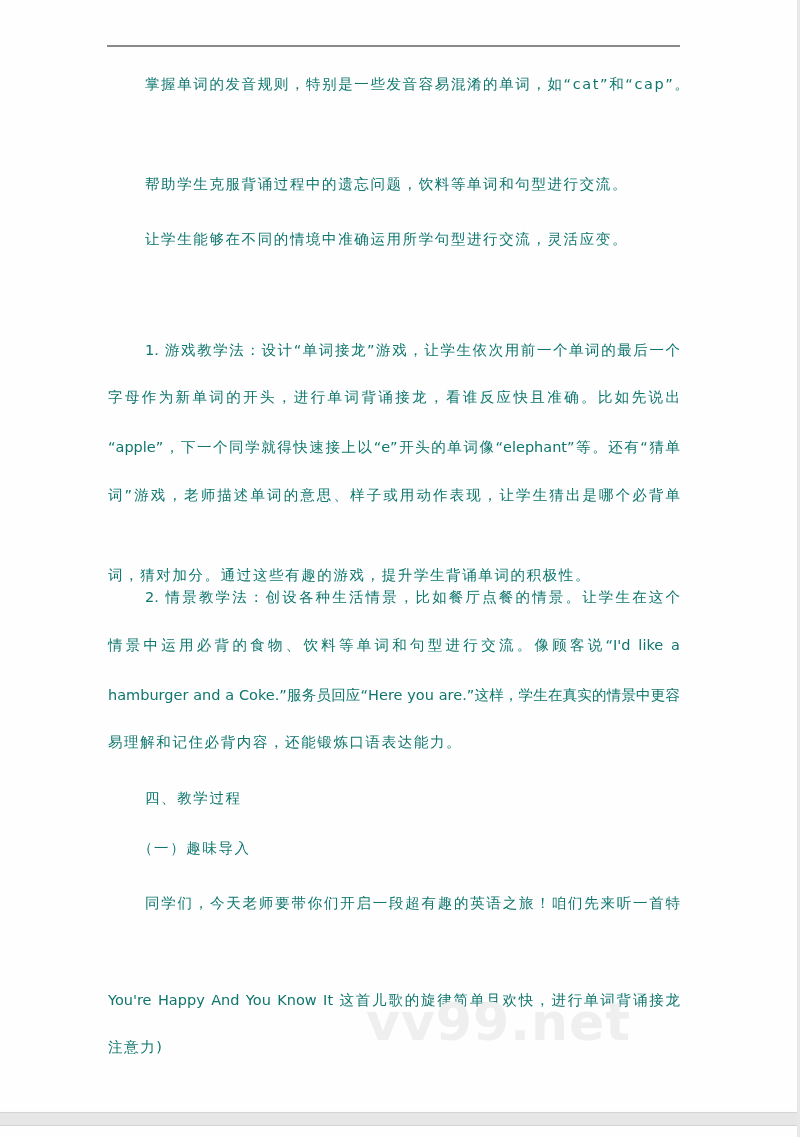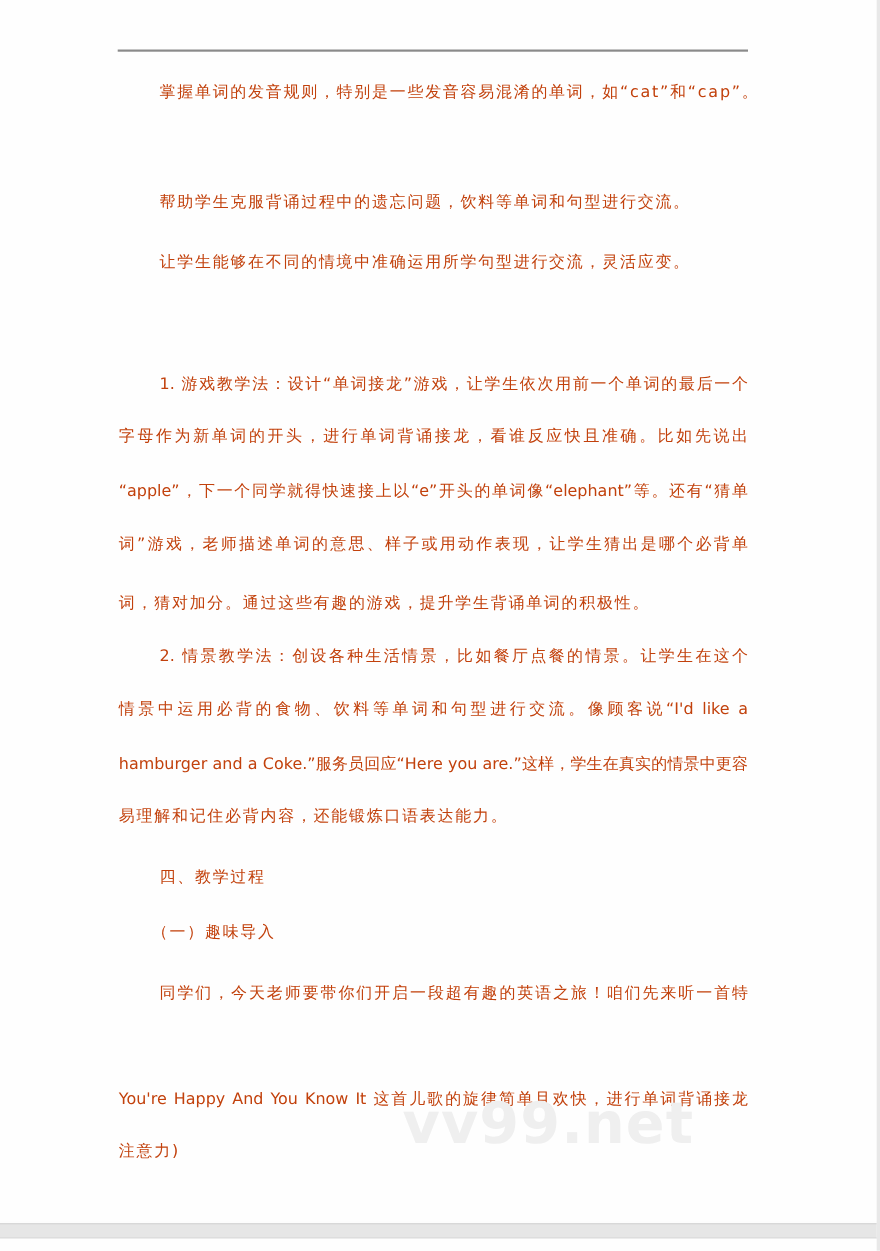--- a/index.html
+++ b/index.html
@@ -17,21 +17,21 @@
     position: absolute; left: 797px; top: 0; width: 3px; height: 1137px;
     background: #e8e8e8;
   }
   .header-rule {
     position: absolute; left: 107px; top: 45px; width: 573px; height: 2px;
     background: #8a8a8a;
   }
   .line {
     position: absolute; left: 108px; width: 572px;
     font-size: 14.5px; line-height: 20px; white-space: nowrap;
-    letter-spacing: 1.6px; color: #c2410c;
+    letter-spacing: 1.6px; color: #0f766e;
   }
   .line.justify { text-align: justify; text-align-last: justify; letter-spacing: 0; }
   .line.indent { left: 145px; width: 535px; }
   .watermark {
     position: absolute; left: 366px; top: 996px;
     font-family: "DejaVu Sans", sans-serif; font-weight: bold;
     font-size: 52px; letter-spacing: 1px; color: #efefef; line-height: 1; text-align: right;
   }
   .page-gap {
     position: absolute; left: 0; top: 1112px; width: 797px; height: 12px;
@@ -48,21 +48,21 @@
   <div class="header-rule"></div>
 
   <div class="line indent" style="top:74px">掌握单词的发音规则，特别是一些发音容易混淆的单词，如“cat”和“cap”。</div>
   <div class="line indent" style="top:174px">帮助学生克服背诵过程中的遗忘问题，饮料等单词和句型进行交流。</div>
   <div class="line indent" style="top:229px">让学生能够在不同的情境中准确运用所学句型进行交流，灵活应变。</div>
 
   <div class="line indent justify" style="top:340px">1. 游戏教学法：设计“单词接龙”游戏，让学生依次用前一个单词的最后一个</div>
   <div class="line justify" style="top:387px">字母作为新单词的开头，进行单词背诵接龙，看谁反应快且准确。比如先说出</div>
   <div class="line justify" style="top:437px">“apple”，下一个同学就得快速接上以“e”开头的单词像“elephant”等。还有“猜单</div>
   <div class="line justify" style="top:485px">词”游戏，老师描述单词的意思、样子或用动作表现，让学生猜出是哪个必背单</div>
-  <div class="line" style="top:539px">词，猜对加分。通过这些有趣的游戏，提升学生背诵单词的积极性。</div>
+  <div class="line" style="top:565px">词，猜对加分。通过这些有趣的游戏，提升学生背诵单词的积极性。</div>
 
   <div class="line indent justify" style="top:587px">2. 情景教学法：创设各种生活情景，比如餐厅点餐的情景。让学生在这个</div>
   <div class="line justify" style="top:635px">情景中运用必背的食物、饮料等单词和句型进行交流。像顾客说“I'd like a</div>
   <div class="line justify" style="top:685px">hamburger and a Coke.”服务员回应“Here you are.”这样，学生在真实的情景中更容</div>
   <div class="line" style="top:732px">易理解和记住必背内容，还能锻炼口语表达能力。</div>
 
   <div class="line indent" style="top:788px">四、教学过程</div>
   <div class="line indent" style="top:838px; left:138px">（一）趣味导入</div>
 
   <div class="line indent justify" style="top:893px">同学们，今天老师要带你们开启一段超有趣的英语之旅！咱们先来听一首特</div>

